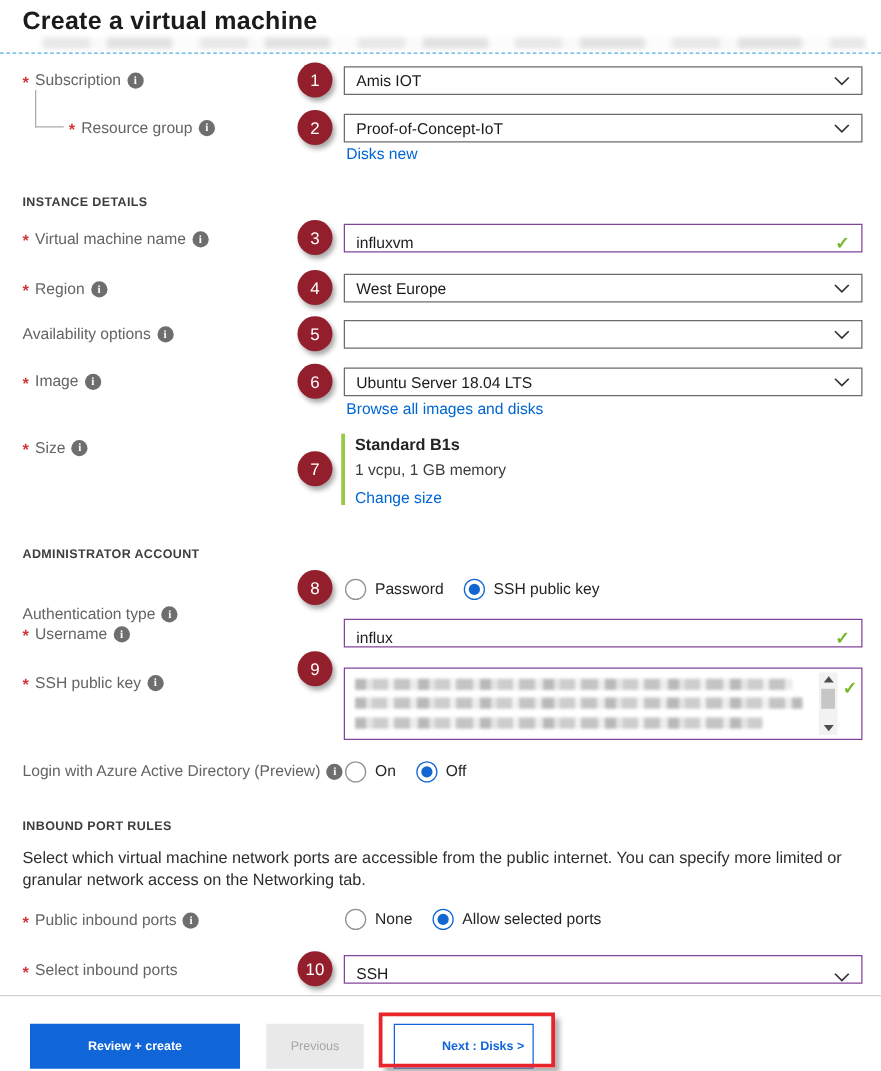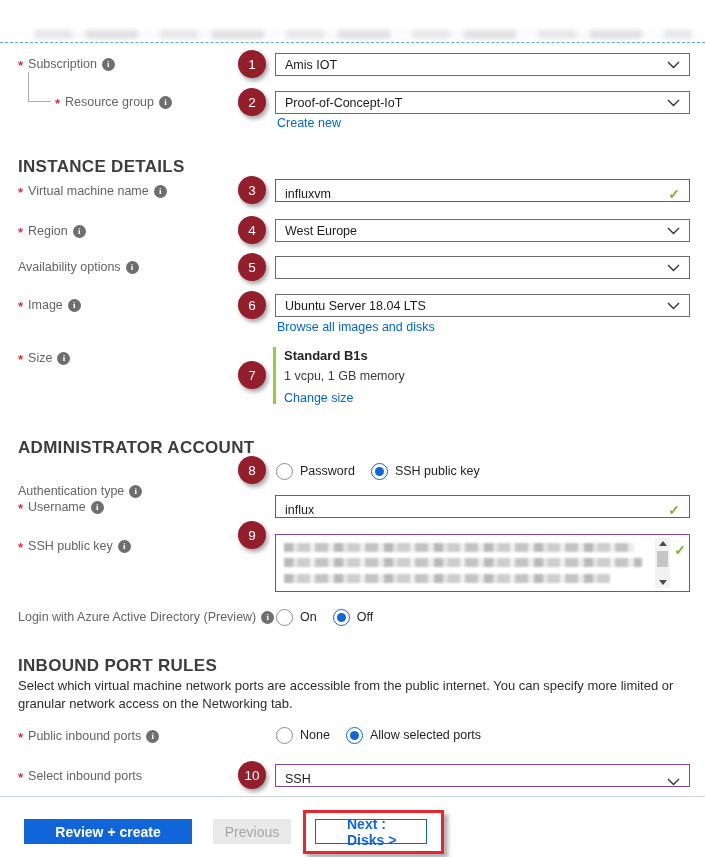--- a/index.html
+++ b/index.html
@@ -12,21 +12,21 @@
   .ghost-tabs { position:absolute; left:34px; top:30px; width:658px; height:9px; opacity:.55; filter:blur(2px);
     background:repeating-linear-gradient(90deg,#d4d4d4 0 38px,#f5f5f5 38px 52px,#c9c9c9 52px 104px,#f8f8f8 104px 126px); }
   .dashed { position:absolute; left:0; top:42px; width:705px; height:0; border-top:1px dashed #55aee0; }
 
   .label { position:absolute; left:18px; height:16px; display:flex; align-items:center; gap:5px;
     font-size:12.5px; color:#646464; white-space:nowrap; }
   .star { color:#d13438; font-size:13px; font-weight:700; line-height:10px; transform:translateY(2px); }
   .info { width:13px; height:13px; border-radius:50%; background:#6e6e6e; color:#fff; font-size:9px; font-weight:700;
     display:inline-flex; align-items:center; justify-content:center; font-family:"Liberation Serif", serif; flex:0 0 13px; }
 
-  .section-heading { position:absolute; left:18px; font-size:17px; font-weight:700; color:#3d3d3d; letter-spacing:.3px; }
+  .section-heading { position:absolute; left:18px; font-size:10px; font-weight:700; color:#3d3d3d; letter-spacing:.3px; }
 
   .badge { position:absolute; left:238px; width:28px; height:28px; border-radius:50%; background:#931f2d; color:#fff;
     font-size:13.5px; display:flex; align-items:center; justify-content:center; box-shadow:2px 3px 4px rgba(0,0,0,.35); z-index:6; }
 
   .control { position:absolute; left:275px; width:415px; height:23px; border:1px solid #6b6b6b; background:#fff;
     display:flex; align-items:center; padding:0 9px; font-size:12.5px; color:#1b1b1b; cursor:pointer; }
   .control.purple { border-color:#824598;align-items:flex-end; }
   .chev { margin-left:auto; flex:0 0 auto; }
   .check { margin-left:auto; color:#76b82a; font-size:14px; font-weight:700; line-height:1; }
 
@@ -55,34 +55,35 @@
     border-bottom:5px solid #4d4d4d; margin-top:3px; }
   .tri-down { width:0; height:0; border-left:4px solid transparent; border-right:4px solid transparent;
     border-top:5px solid #4d4d4d; margin-top:auto; margin-bottom:3px; }
   .thumb { width:11px; height:16px; background:#c6c6c6; margin-top:5px; }
   .ssh-check { position:absolute; right:3px; top:7px; color:#76b82a; font-size:14px; font-weight:700; }
 
   .desc { position:absolute; left:18px; top:677px; width:672px; font-size:13px; color:#2e2e2e; line-height:18px; }
 
   .footer-line { position:absolute; left:0; top:796px; width:705px; height:0; border-top:1px solid #ccd4d8; }
 
-  .btn { position:absolute; top:819px; height:25px; display:flex; align-items:center; justify-content:center;
-    font-size:14px; cursor:pointer; }
+  .btn { position:absolute; top:819px; height:36px; display:flex; align-items:center; justify-content:center;
+    font-size:10px; cursor:pointer; }
   .btn-review { left:24px; width:168px; background:#1065d8; color:#fff; font-weight:700; }
   .btn-prev { left:213px; width:78px; background:#e9e9e9; color:#a6a6a6; }
   .btn-next { left:315px; width:112px; background:#fff; border:1px solid #1065d8; color:#1065d8; font-weight:600;padding-left:31px; }
 
   .red-box { position:absolute; left:303px; top:810px; width:141px; height:44px; border:3px solid #e7252b;
     box-shadow:4px 4px 4px rgba(110,110,110,.55); pointer-events:none; z-index:8; }
 </style>
 </head>
 <body>
 
 <div id="canvas">
 
+  <div class="title">Create a virtual machine</div>
   <div class="ghost-tabs"></div>
   <div class="dashed"></div>
 
   <div class="label" style="top:56px">
     <span class="star">*</span>
     <span>Subscription</span>
     <span class="info">i</span>
   </div>
   <div class="badge" style="top:50px">1</div>
   <div class="control" style="top:53px">
@@ -99,21 +100,21 @@
     <span>Resource group</span>
     <span class="info">i</span>
   </div>
   <div class="badge" style="top:88px">2</div>
   <div class="control" style="top:91px">
     <span>Proof-of-Concept-IoT</span>
     <svg class="chev" width="13" height="8" viewBox="0 0 13 8">
         <path d="M1 1 L6.5 6.5 L12 1" stroke="#333" stroke-width="1.4" fill="none"></path>
       </svg>
   </div>
-  <div class="link" style="top:116px">Create new</div>
+  <div class="link" style="top:116px">Disks new</div>
 
   <div class="section-heading" style="top:157px">INSTANCE DETAILS</div>
 
   <div class="label" style="top:183px">
     <span class="star">*</span>
     <span>Virtual machine name</span>
     <span class="info">i</span>
   </div>
   <div class="badge" style="top:176px">3</div>
   <div class="control purple" style="top:179px">

